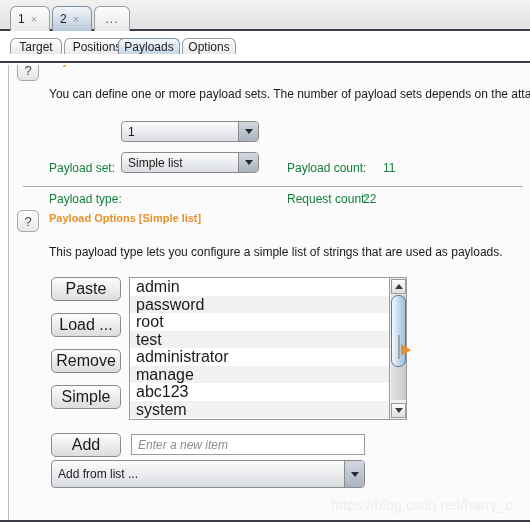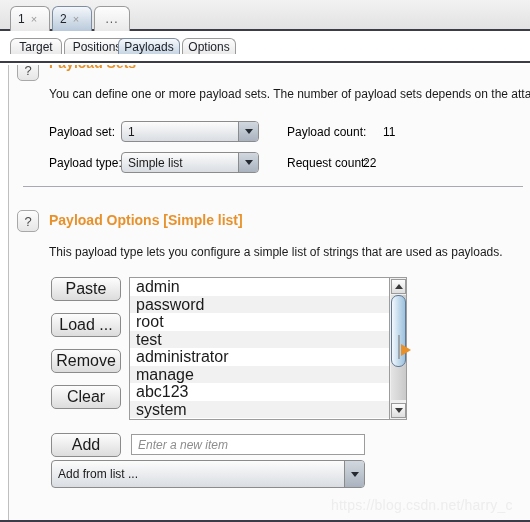--- a/index.html
+++ b/index.html
@@ -115,38 +115,39 @@
     display: flex;
     align-items: center;
     justify-content: center;
     font-size: 13px;
     color: #4a4a4a;
     cursor: pointer;
   }
 
   .section-title {
     position: absolute;
-    font-size: 14px;
+    font-size: 11px;
     font-weight: bold;
     color: #e8912a;
     white-space: nowrap;
   }
 
   .body-text {
     position: absolute;
     font-size: 12px;
     color: #1a1a1a;
     white-space: nowrap;
   }
 
   .field-label {
     position: absolute;
     font-size: 12px;
-    color: #000000;
-    white-space: nowrap;
+    color: #15803d;
+    white-space: nowrap;
+    margin-top: 36px;
   }
 
   
   .combo {
     position: absolute;
     height: 21px;
     box-sizing: border-box;
     border: 1px solid #8b8b8b;
     border-radius: 4px;
     background: linear-gradient(#fcfcfc, #d9dde2);
@@ -408,21 +409,21 @@
   <div class="btn" style="left:42px; top:212px; width:70px; height:24px;">
     <span>Paste</span>
   </div>
   <div class="btn" style="left:42px; top:248px; width:70px; height:24px;">
     <span>Load ...</span>
   </div>
   <div class="btn" style="left:42px; top:284px; width:70px; height:24px;">
     <span>Remove</span>
   </div>
   <div class="btn" style="left:42px; top:320px; width:70px; height:24px;">
-    <span>Clear</span>
+    <span>Simple</span>
   </div>
 
   <div id="payload-listbox">
     <div id="payload-list">
       <div class="list-row">admin</div>
       <div class="list-row">password</div>
       <div class="list-row">root</div>
       <div class="list-row">test</div>
       <div class="list-row">administrator</div>
       <div class="list-row">manage</div>

